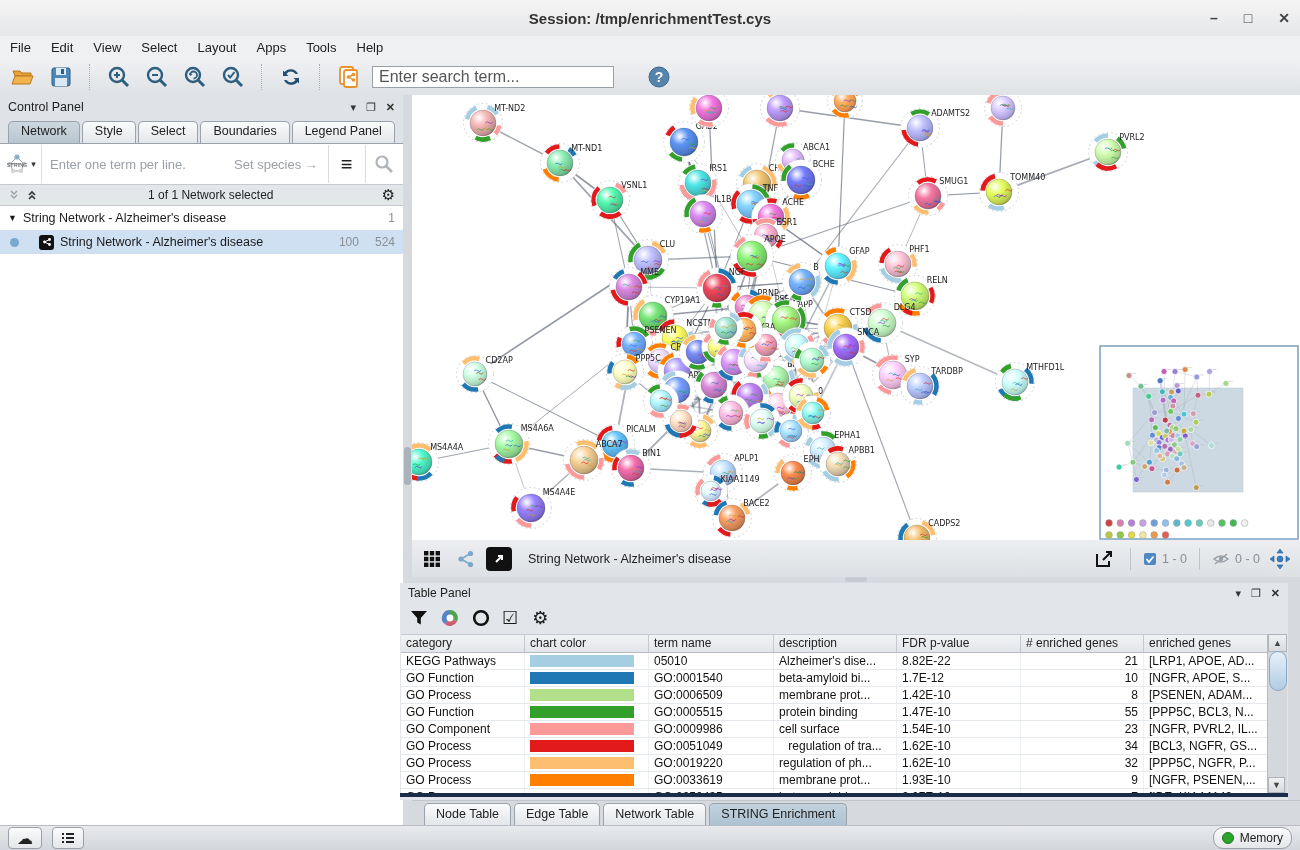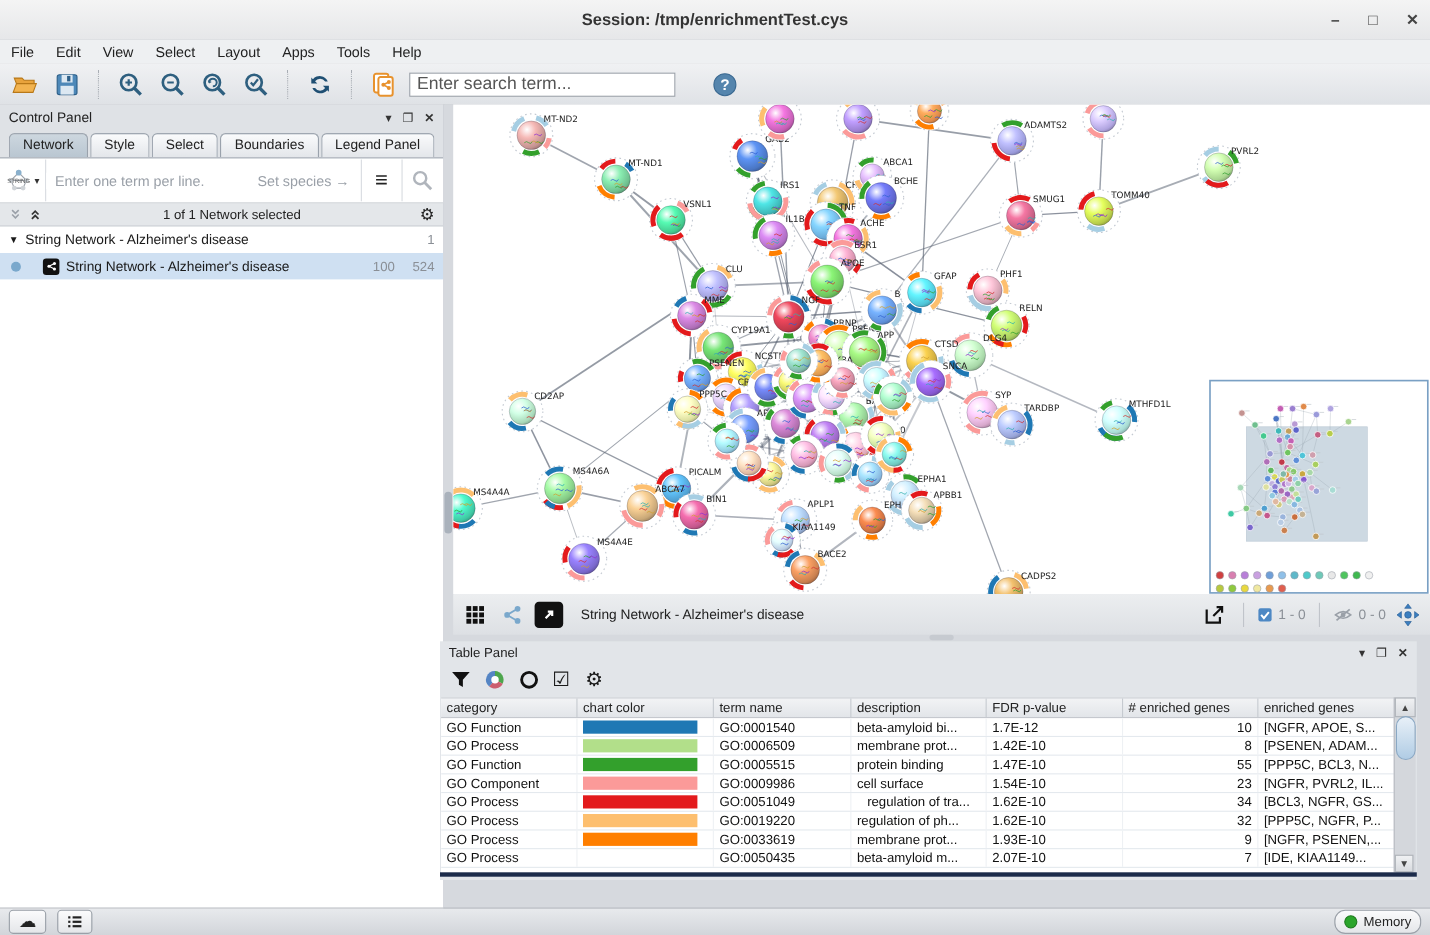--- a/index.html
+++ b/index.html
@@ -2338,20 +2338,31 @@
           <div class="th" style="width: 124px;">category</div>
           <div class="th" style="width: 124px;">chart color</div>
           <div class="th" style="width: 125px;">term name</div>
           <div class="th" style="width: 123px;">description</div>
           <div class="th" style="width: 124px;">FDR p-value</div>
           <div class="th" style="width: 123px;"># enriched genes</div>
           <div class="th" style="width: 125px;">enriched genes</div>
         </div>
       <div class="tbody">
           <div class="trow">
+            <div class="td" style="width: 124px;">KEGG Pathways</div>
+            <div class="td" style="width: 124px;">
+              <div class="swatch" style="background: rgb(166, 206, 227);"></div>
+            </div>
+            <div class="td" style="width: 125px;">05010</div>
+            <div class="td" style="width: 123px;">Alzheimer's dise...</div>
+            <div class="td" style="width: 124px;">8.82E-22</div>
+            <div class="td num" style="width: 123px;">21</div>
+            <div class="td" style="width: 125px;">[LRP1, APOE, AD...</div>
+          </div>
+          <div class="trow">
             <div class="td" style="width: 124px;">GO Function</div>
             <div class="td" style="width: 124px;">
               <div class="swatch" style="background: rgb(31, 120, 180);"></div>
             </div>
             <div class="td" style="width: 125px;">GO:0001540</div>
             <div class="td" style="width: 123px;">beta-amyloid bi...</div>
             <div class="td" style="width: 124px;">1.7E-12</div>
             <div class="td num" style="width: 123px;">10</div>
             <div class="td" style="width: 125px;">[NGFR, APOE, S...</div>
           </div>
@@ -2433,20 +2444,26 @@
         </div>
     </div>
     <div id="tscroll">
       <div class="sarrow">▲</div>
       <div id="sthumb"></div>
       <div class="sarrow" style="position:absolute;bottom:0;width:17px;box-sizing:border-box;">▼</div>
     </div>
     <div id="tbottom-line"></div>
   </div>
 
+  <div id="btabs" class="abs">
+      <span class="btab">Node Table</span>
+      <span class="btab">Edge Table</span>
+      <span class="btab">Network Table</span>
+      <span class="btab active">STRING Enrichment</span>
+    </div>
 
   <div id="statusbar" class="abs">
     <div class="sbtn">
         <span style="font-size:16px;">☁</span>
       </div>
     <div class="sbtn">
       <svg width="14" height="12" viewBox="0 0 14 12">
         <g fill="#222">
             <rect x="1" y="1" width="2" height="2"></rect>
             <rect x="5" y="1" width="8" height="2"></rect>

